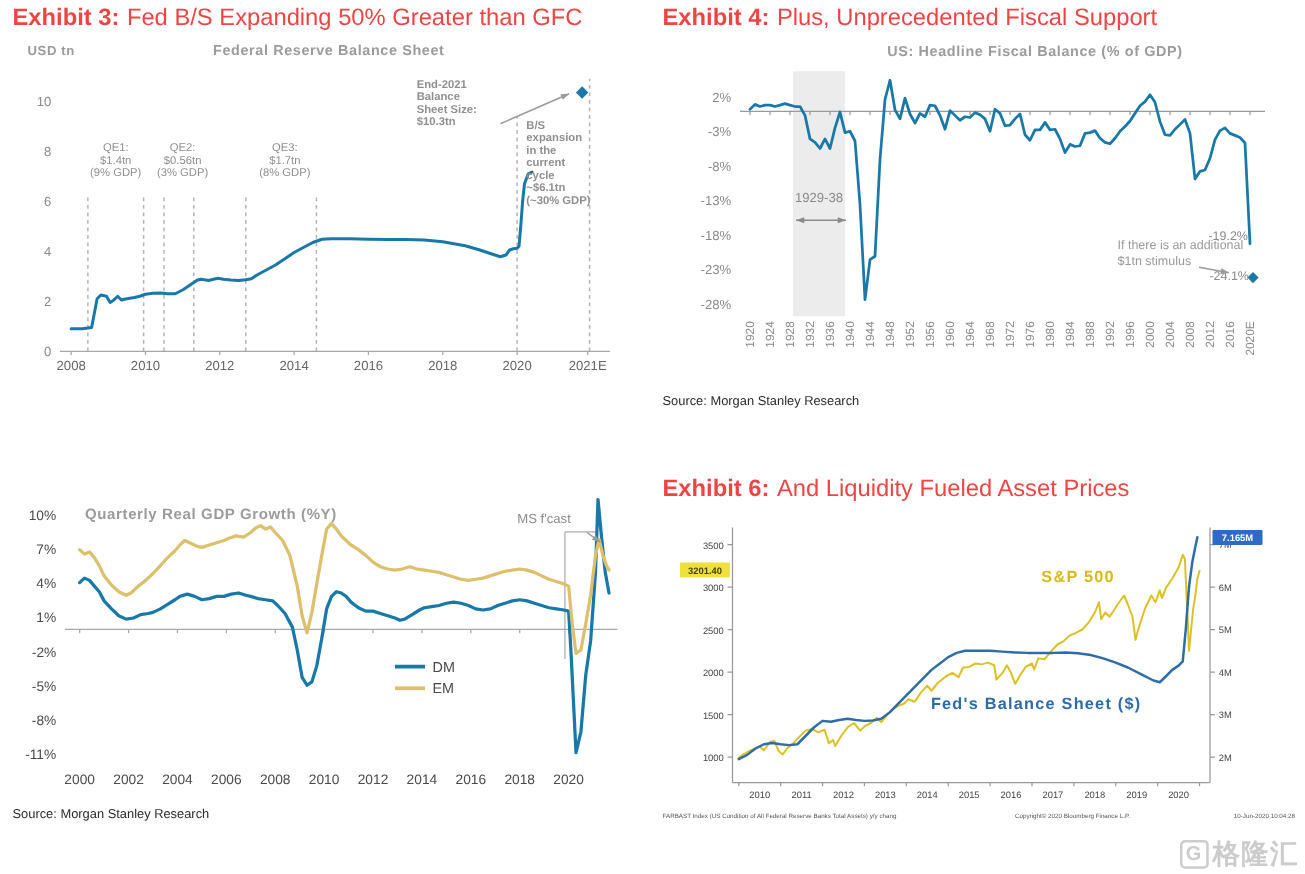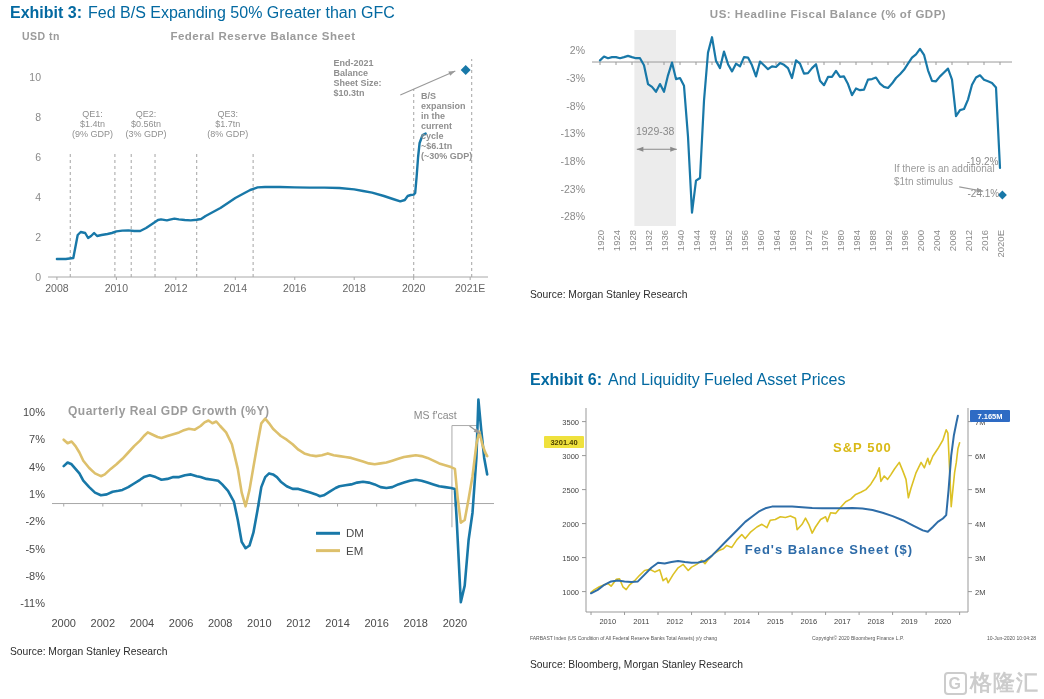--- a/index.html
+++ b/index.html
@@ -1,19 +1,19 @@
 <!DOCTYPE html>
 <html><head>
 <meta charset="utf-8">
 <style>
   html,body{margin:0;padding:0;background:#fff;}
   #page{position:relative;width:1044px;height:699px;background:#ffffff;
         font-family:"Liberation Sans",sans-serif;overflow:hidden;}
   .panel{position:absolute;}
-  .hdr{font-size:16px;color:#0369a1;margin:0 0 5px 2px;white-space:nowrap;}
+  .hdr{font-size:19px;color:#ef4444;margin:0 0 5px 2px;white-space:nowrap;}
   .exlbl{font-weight:bold;margin-right:6px;}
   .extitle{font-weight:normal;}
   .src{font-size:10.3px;color:#2b2b2b;margin:3px 0 0 2px;white-space:nowrap;}
   svg{display:block;}
   svg text{font-family:"Liberation Sans",sans-serif;}
   .wm{position:absolute;right:5px;bottom:1px;color:#cccccc;font-weight:bold;
       font-size:22px;letter-spacing:1px;display:flex;align-items:center;gap:3px;}
   .wm .g{border:2.5px solid #cccccc;border-radius:4px;padding:0 3px;font-size:16px;line-height:19px;font-weight:bold;}
 </style>
 </head>
@@ -65,20 +65,23 @@
         <text x="138.10810810810705" y="90" text-anchor="middle" font-size="9" fill="#8f8f8f" font-weight="normal"><tspan x="138.10810810810705" dy="0">QE2:</tspan><tspan x="138.10810810810705" dy="10">$0.56tn</tspan><tspan x="138.10810810810705" dy="10">(3% GDP)</tspan></text>
         <text x="219.86486486486405" y="90" text-anchor="middle" font-size="9" fill="#8f8f8f" font-weight="normal"><tspan x="219.86486486486405" dy="0">QE3:</tspan><tspan x="219.86486486486405" dy="10">$1.7tn</tspan><tspan x="219.86486486486405" dy="10">(8% GDP)</tspan></text>
         <text x="325.40540540540354" y="39" text-anchor="start" font-size="9" fill="#8f8f8f" font-weight="bold"><tspan x="325.40540540540354" dy="0">End-2021</tspan><tspan x="325.40540540540354" dy="10">Balance</tspan><tspan x="325.40540540540354" dy="10">Sheet Size:</tspan><tspan x="325.40540540540354" dy="10">$10.3tn</tspan></text>
         <text x="413.1081081081079" y="72" text-anchor="start" font-size="9" fill="#8f8f8f" font-weight="bold"><tspan x="413.1081081081079" dy="0">B/S</tspan><tspan x="413.1081081081079" dy="10">expansion</tspan><tspan x="413.1081081081079" dy="10">in the</tspan><tspan x="413.1081081081079" dy="10">current</tspan><tspan x="413.1081081081079" dy="10">cycle</tspan><tspan x="413.1081081081079" dy="10">~$6.1tn</tspan><tspan x="413.1081081081079" dy="10">(~30% GDP)</tspan></text>
         <line x1="392.2972972972957" y1="68.00000000000003" x2="447.2972972972999" y2="44" stroke="#9a9a9a" stroke-width="1.2"></line>
         <polygon points="447.2972972972999,44 442.23047326076863,48.82983376347765 440.3105121817636,44.42992295742418" fill="#9a9a9a"></polygon>
       </svg>
   </div>
 
   <div class="panel" style="left:528px;top:4px;width:512px;">
+    <div class="hdr">
+      <span class="exlbl">Exhibit 4:</span><span class="extitle">Plus, Unprecedented Fiscal Support</span>
+    </div>
     <svg width="512" height="282" viewBox="0 0 512 282">
         <rect x="106.39999999999964" y="26" width="41.600000000000364" height="196" fill="#ececec"></rect>
         <line x1="64" y1="58.02253521126761" x2="484" y2="58.02253521126761" stroke="#9a9a9a" stroke-width="1"></line>
         <line x1="72" y1="58.02253521126761" x2="72" y2="61.02253521126761" stroke="#9a9a9a" stroke-width="1"></line>
         <line x1="88" y1="58.02253521126761" x2="88" y2="61.02253521126761" stroke="#9a9a9a" stroke-width="1"></line>
         <line x1="104" y1="58.02253521126761" x2="104" y2="61.02253521126761" stroke="#9a9a9a" stroke-width="1"></line>
         <line x1="120" y1="58.02253521126761" x2="120" y2="61.02253521126761" stroke="#9a9a9a" stroke-width="1"></line>
         <line x1="136" y1="58.02253521126761" x2="136" y2="61.02253521126761" stroke="#9a9a9a" stroke-width="1"></line>
         <line x1="152" y1="58.02253521126761" x2="152" y2="61.02253521126761" stroke="#9a9a9a" stroke-width="1"></line>
         <line x1="168" y1="58.02253521126761" x2="168" y2="61.02253521126761" stroke="#9a9a9a" stroke-width="1"></line>
@@ -192,21 +195,21 @@
         <line x1="461.55309734513264" y1="45.012552301255226" x2="472.3097345132734" y2="52.76569037656904" stroke="#999999" stroke-width="1.2"></line>
         <polygon points="472.3097345132734,52.76569037656904 465.57187435323135,50.86799691773047 468.3788625019889,46.97360567148224" fill="#999999"></polygon>
         <line x1="308.0265486725674" y1="152.2928870292887" x2="332.0265486725674" y2="152.2928870292887" stroke="#1878a8" stroke-width="3"></line>
         <text x="338.0265486725674" y="156.2928870292887" text-anchor="start" font-size="11.5" fill="#4a4a4a" font-weight="normal">DM</text>
         <line x1="308.0265486725674" y1="169.6234309623431" x2="332.0265486725674" y2="169.6234309623431" stroke="#ddc06c" stroke-width="3"></line>
         <text x="338.0265486725674" y="173.6234309623431" text-anchor="start" font-size="11.5" fill="#4a4a4a" font-weight="normal">EM</text>
       </svg>
     <div class="src">Source: Morgan Stanley Research</div>
   </div>
 
-  <div class="panel" style="left:528px;top:371px;width:512px;">
+  <div class="panel" style="left:528px;top:381px;width:512px;">
     <div class="hdr">
       <span class="exlbl">Exhibit 6:</span><span class="extitle">And Liquidity Fueled Asset Prices</span>
     </div>
     <svg width="512" height="262" viewBox="0 0 512 262">
         <line x1="58" y1="14" x2="58" y2="218" stroke="#999999" stroke-width="1"></line>
         <line x1="440" y1="14" x2="440" y2="218" stroke="#999999" stroke-width="1"></line>
         <line x1="58" y1="218" x2="440" y2="218" stroke="#999999" stroke-width="1"></line>
         <line x1="54" y1="197.6" x2="58" y2="197.6" stroke="#999999" stroke-width="1"></line>
         <line x1="54" y1="163.6" x2="58" y2="163.6" stroke="#999999" stroke-width="1"></line>
         <line x1="54" y1="129.6" x2="58" y2="129.6" stroke="#999999" stroke-width="1"></line>
@@ -259,21 +262,20 @@
         <rect x="16" y="41.93199999999999" width="40" height="12" fill="#efe13d" rx="1"></rect>
         <text x="36" y="50.93199999999999" text-anchor="middle" font-size="7.5" fill="#4a3f00" font-weight="bold">3201.40</text>
         <rect x="442" y="16.024" width="40" height="12" fill="#2e6bc4" rx="1"></rect>
         <text x="462" y="25.024" text-anchor="middle" font-size="7.5" fill="#ffffff" font-weight="bold">7.165M</text>
         <text x="334.44736842105044" y="57.52000000000001" text-anchor="middle" font-size="13" fill="#d9b916" font-weight="bold" letter-spacing="1"><tspan x="334.44736842105044" dy="0">S&amp;P 500</tspan></text>
         <text x="300.9385964912261" y="159.51999999999998" text-anchor="middle" font-size="13" fill="#2d6ba8" font-weight="bold" letter-spacing="1"><tspan x="300.9385964912261" dy="0">Fed's Balance Sheet ($)</tspan></text>
         <text x="2" y="246" text-anchor="start" font-size="5" fill="#555555" font-weight="normal"><tspan x="2" dy="0">FARBAST Index (US Condition of All Federal Reserve Banks Total Assets) y/y chang</tspan></text>
         <text x="330" y="246" text-anchor="middle" font-size="5" fill="#555555" font-weight="normal"><tspan x="330" dy="0">Copyright© 2020 Bloomberg Finance L.P.</tspan></text>
         <text x="508" y="246" text-anchor="end" font-size="5" fill="#555555" font-weight="normal"><tspan x="508" dy="0">10-Jun-2020 10:04:28</tspan></text>
       </svg>
-    <div class="src">Source: Bloomberg, Morgan Stanley Research</div>
   </div>
 
   <div class="wm">
     <span class="g">G</span>
     <span>格隆汇</span>
   </div>
 
 </div>
 
 </body></html>

